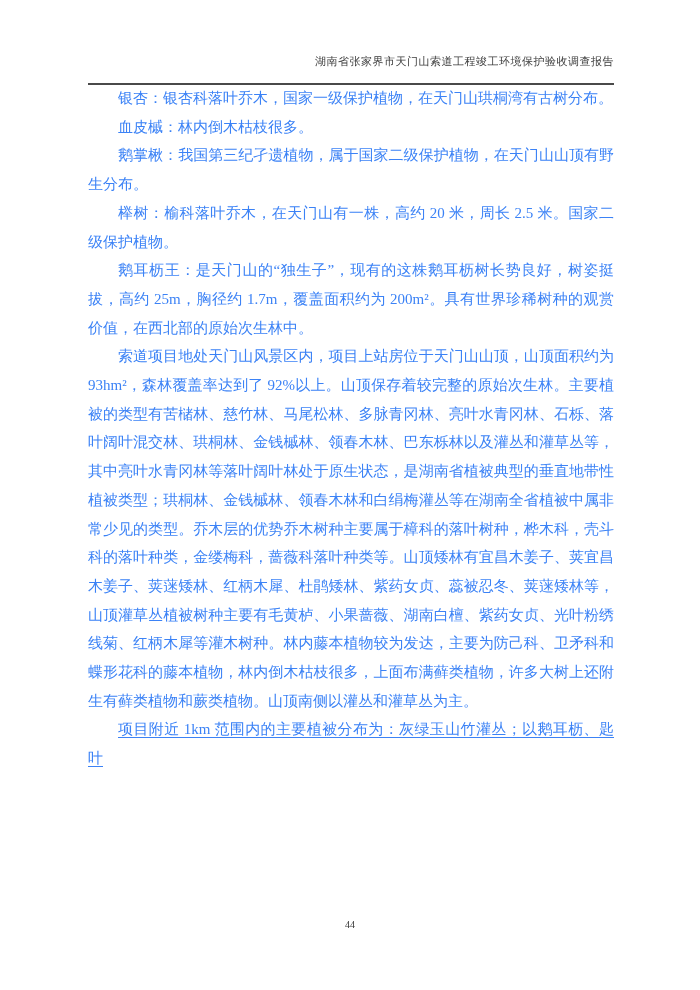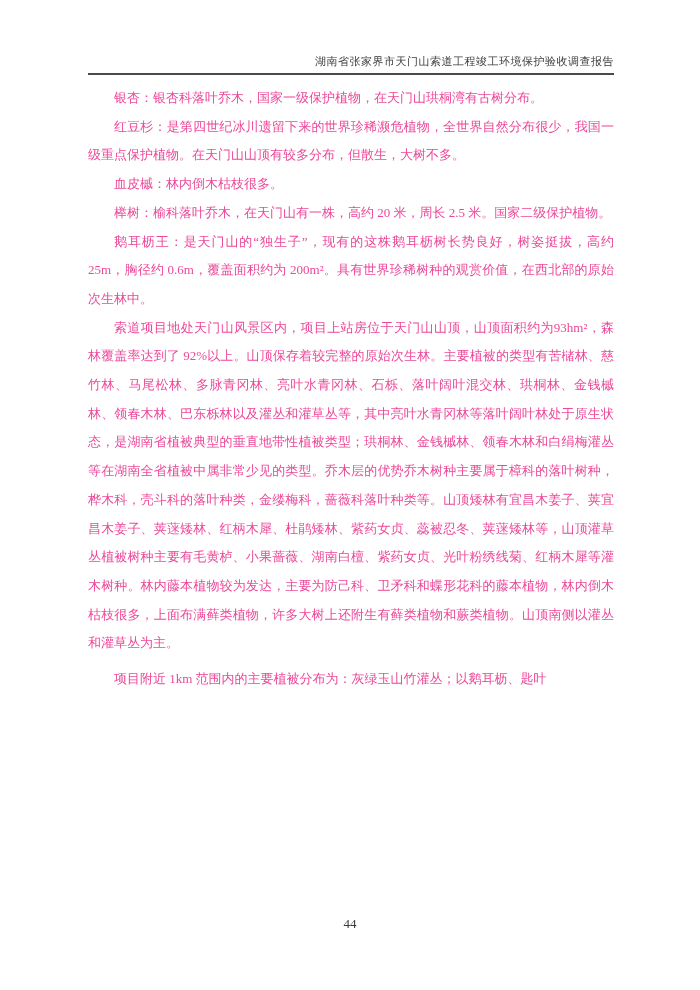--- a/index.html
+++ b/index.html
@@ -16,73 +16,73 @@
     font-family: "Liberation Serif", "DejaVu Serif", serif;
     overflow: hidden;
   }
   .header {
     position: absolute;
     top: 54px;
     left: 88px;
     right: 86px;
     text-align: right;
     border-bottom: 2px solid #4a4a4a;
-    padding-bottom: 4px;
+    padding-bottom: 14px;
   }
   .header-text {
     font-size: 11px;
     letter-spacing: 0.5px;
     color: #3b3b3b;
   }
   .body-text {
     position: absolute;
     top: 84px;
     left: 88px;
     width: 526px;
     text-align: justify;
-    font-size: 13px;
+    font-size: 15px;
     line-height: 28.7px;
-    color: #ec4899;
+    color: #3b82f6;
   }
   .para {
     margin: 0;
     padding: 0;
     text-indent: 2em;
   }
   .para.underlined {
+    text-decoration: underline;
     text-underline-offset: 3px;
-    margin-top: 7px;
   }
   .footer {
     position: absolute;
     top: 914px;
     left: 0;
     right: 0;
     text-align: center;
   }
   .page-number {
-    font-size: 13px;
+    font-size: 10px;
     color: #3b3b3b;
   }
 </style>
 </head>
 <body>
 
 <div class="page">
 
   <div class="header">
     <div class="header-text">湖南省张家界市天门山索道工程竣工环境保护验收调查报告</div>
   </div>
 
   <div class="body-text">
     <p class="para">银杏：银杏科落叶乔木，国家一级保护植物，在天门山珙桐湾有古树分布。</p>
-    <p class="para">红豆杉：是第四世纪冰川遗留下来的世界珍稀濒危植物，全世界自然分布很少，我国一级重点保护植物。在天门山山顶有较多分布，但散生，大树不多。</p>
     <p class="para">血皮槭：林内倒木枯枝很多。</p>
+    <p class="para">鹅掌楸：我国第三纪孑遗植物，属于国家二级保护植物，在天门山山顶有野生分布。</p>
     <p class="para">榉树：榆科落叶乔木，在天门山有一株，高约 20 米，周长 2.5 米。国家二级保护植物。</p>
-    <p class="para">鹅耳枥王：是天门山的“独生子”，现有的这株鹅耳枥树长势良好，树姿挺拔，高约 25m，胸径约 0.6m，覆盖面积约为 200m²。具有世界珍稀树种的观赏价值，在西北部的原始次生林中。</p>
+    <p class="para">鹅耳枥王：是天门山的“独生子”，现有的这株鹅耳枥树长势良好，树姿挺拔，高约 25m，胸径约 1.7m，覆盖面积约为 200m²。具有世界珍稀树种的观赏价值，在西北部的原始次生林中。</p>
     <p class="para">索道项目地处天门山风景区内，项目上站房位于天门山山顶，山顶面积约为93hm²，森林覆盖率达到了 92%以上。山顶保存着较完整的原始次生林。主要植被的类型有苦槠林、慈竹林、马尾松林、多脉青冈林、亮叶水青冈林、石栎、落叶阔叶混交林、珙桐林、金钱槭林、领春木林、巴东栎林以及灌丛和灌草丛等，其中亮叶水青冈林等落叶阔叶林处于原生状态，是湖南省植被典型的垂直地带性植被类型；珙桐林、金钱槭林、领春木林和白绢梅灌丛等在湖南全省植被中属非常少见的类型。乔木层的优势乔木树种主要属于樟科的落叶树种，桦木科，壳斗科的落叶种类，金缕梅科，蔷薇科落叶种类等。山顶矮林有宜昌木姜子、荚宜昌木姜子、荚蒾矮林、红柄木犀、杜鹃矮林、紫药女贞、蕊被忍冬、荚蒾矮林等，山顶灌草丛植被树种主要有毛黄栌、小果蔷薇、湖南白檀、紫药女贞、光叶粉绣线菊、红柄木犀等灌木树种。林内藤本植物较为发达，主要为防己科、卫矛科和蝶形花科的藤本植物，林内倒木枯枝很多，上面布满藓类植物，许多大树上还附生有藓类植物和蕨类植物。山顶南侧以灌丛和灌草丛为主。</p>
     <p class="para underlined">项目附近 1km 范围内的主要植被分布为：灰绿玉山竹灌丛；以鹅耳枥、匙叶</p>
   </div>
 
   <div class="footer">
     <span class="page-number">44</span>
   </div>
 
 </div>
 

